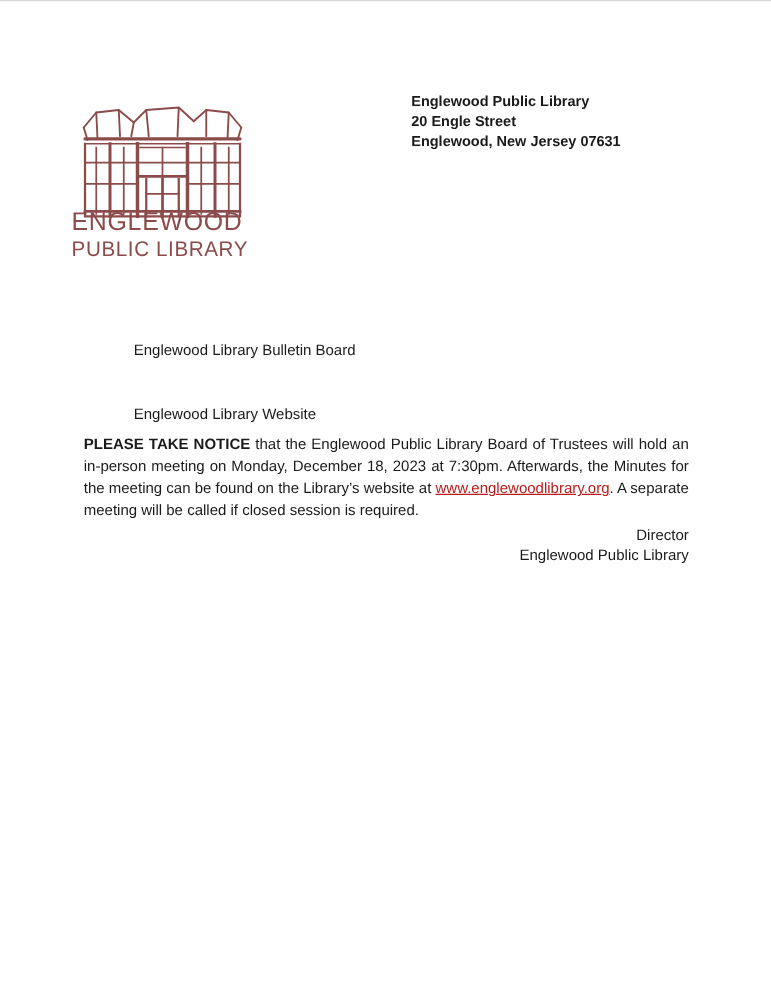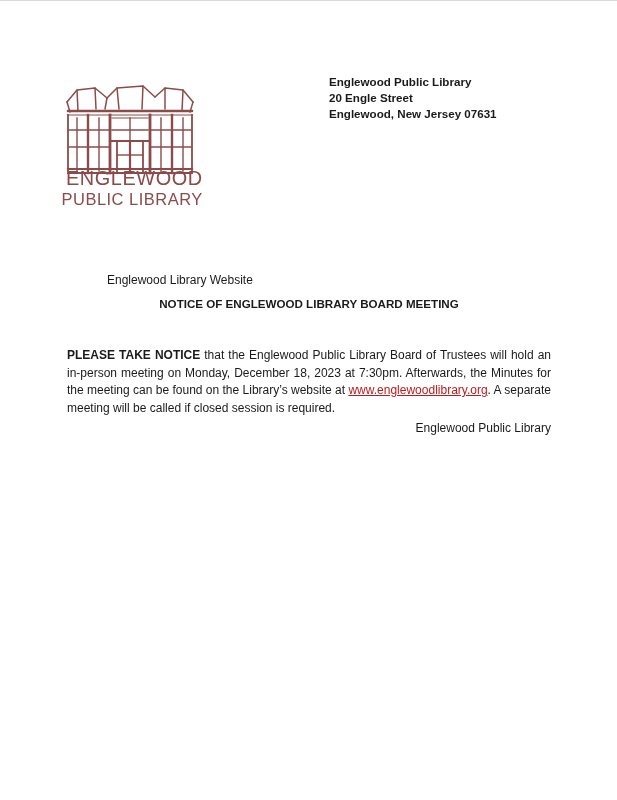--- a/index.html
+++ b/index.html
@@ -41,21 +41,21 @@
   .logo-mark {
     display: block;
     width: 150px;
     height: 92px;
   }
   .logo-wordmark {
     position: absolute;
     left: 0;
     top: 83px;
     width: 150px;
-    text-align: right;
+    text-align: left;
     line-height: 1.0;
   }
   .logo-word-top {
     display: block;
     font-family: "Liberation Sans", sans-serif;
     font-size: 20.5px;
     letter-spacing: 0.6px;
     color: #8c4b4b;
     font-weight: 400;
     transform: scaleX(0.97);
@@ -216,26 +216,27 @@
 
     <div class="address-block">
       <span class="address-line">Englewood Public Library</span>
       <span class="address-line">20 Engle Street</span>
       <span class="address-line">Englewood, New Jersey 07631</span>
     </div>
 
   </div>
 
   <div class="recipients">
+    <span class="rline indented">Englewood Library Bulletin Board</span>
     <span class="rline indented">Englewood Library Website</span>
   </div>
 
   <div class="notice-heading">
-    <span>NOTICE OF ENGLEWOOD LIBRARY BOARD MEETING</span>
   </div>
 
   <p class="body-copy"><span class="lead">PLEASE TAKE NOTICE</span><span> that the Englewood Public Library Board of Trustees will hold an in-person meeting on Monday, December 18, 2023 at 7:30pm. Afterwards, the Minutes for the meeting can be found on the Library’s website at </span><a class="weblink" href="#">www.englewoodlibrary.org</a><span>. A separate meeting will be called if closed session is required.</span></p>
 
   <div class="signature">
+    <span>Director</span>
     <span>Englewood Public Library</span>
   </div>
 
 </div>
 
 </body></html>

